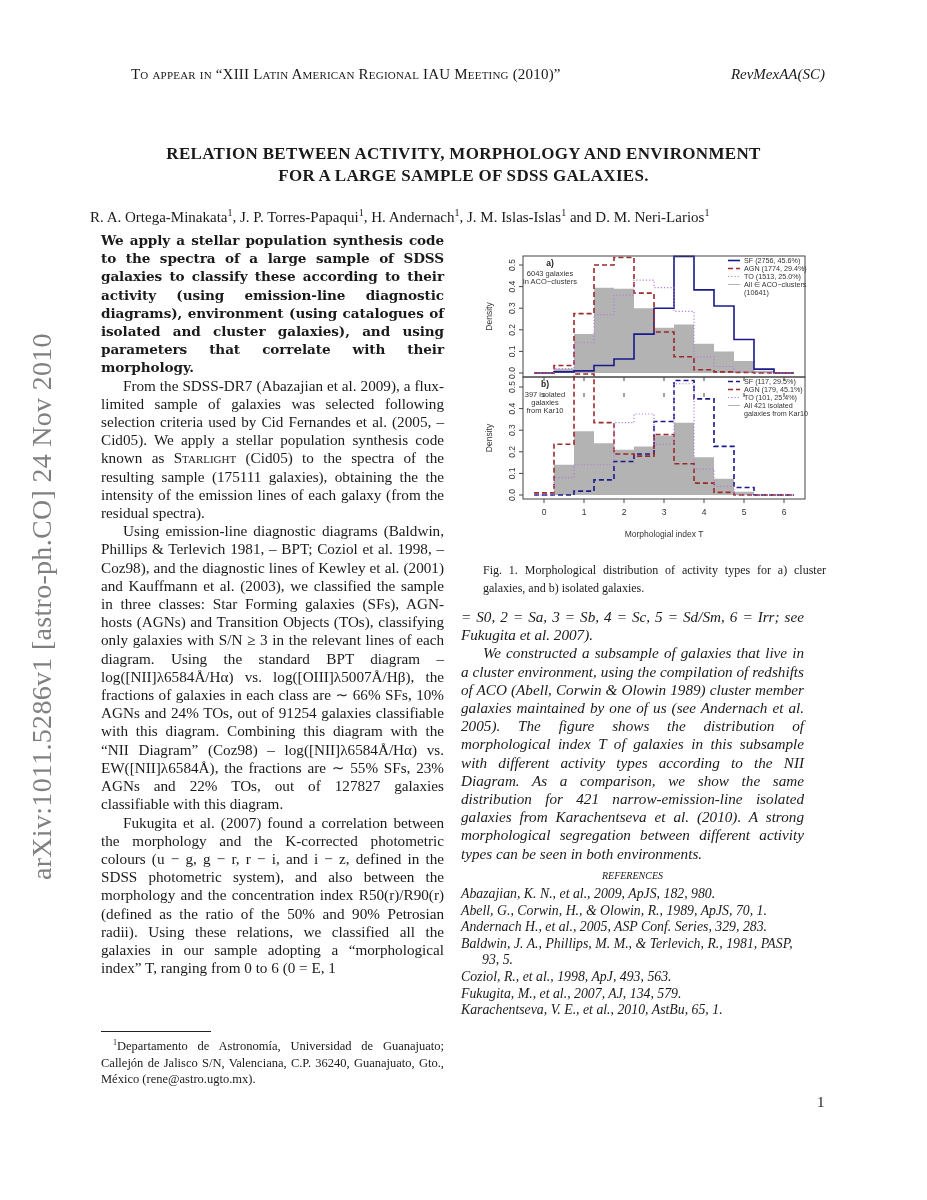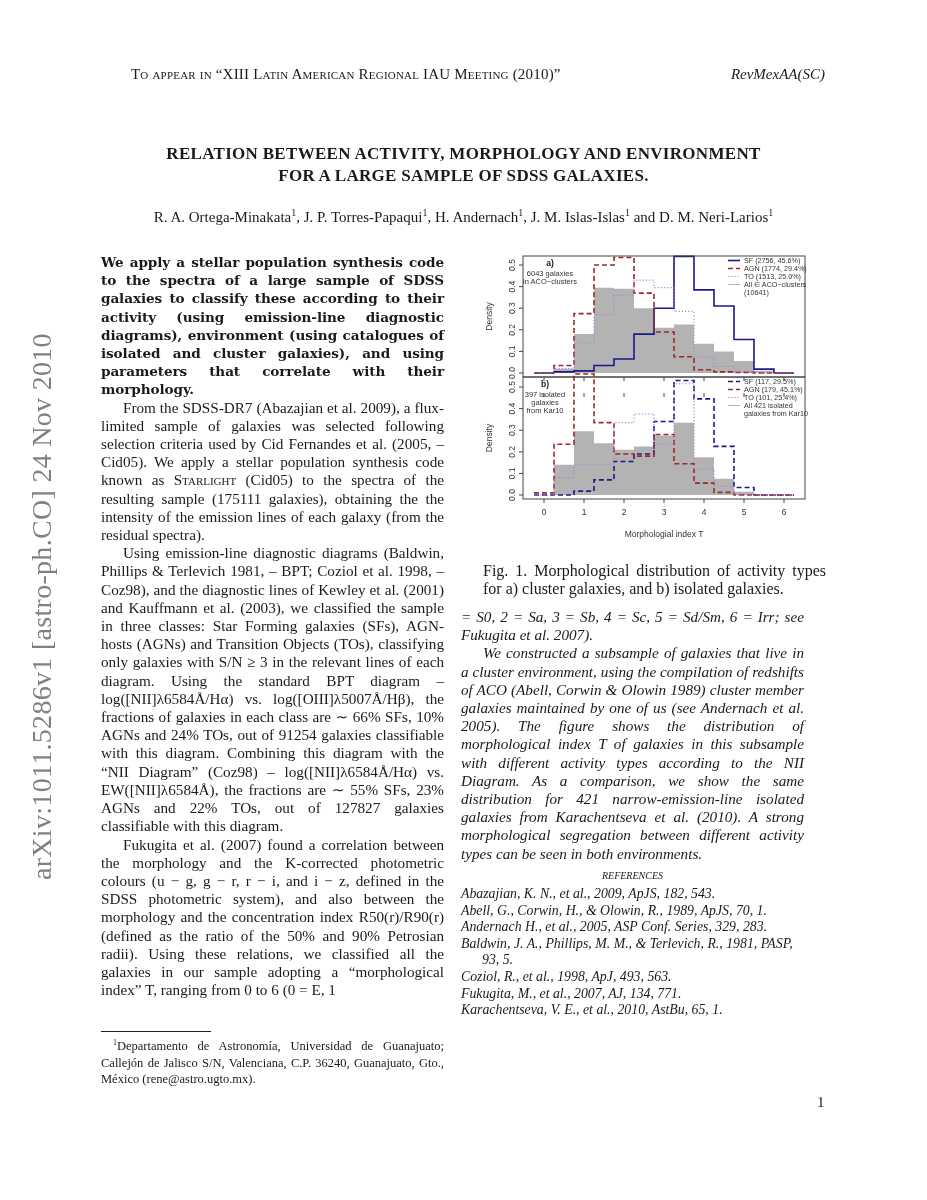--- a/index.html
+++ b/index.html
@@ -4,39 +4,39 @@
 <style>
   html, body { margin: 0; padding: 0; background: #ffffff; }
   body { width: 927px; height: 1200px; position: relative; overflow: hidden;
          font-family: "DejaVu Serif", "Liberation Serif", serif; color: #1a1a1a; }
   .running-head { position: absolute; left: 101px; top: 66px; width: 724px; height: 20px;
                   font-family: "Liberation Serif", serif; font-size: 15px; }
   .running-head .left { position: absolute; left: 0; top: 0; font-variant: small-caps; letter-spacing: 0.2px; margin-left: 30px; }
   .running-head .right { position: absolute; right: 0; top: 0; font-style: italic; }
   .title { position: absolute; left: 90px; top: 143px; width: 747px; text-align: center;
            font-family: "Liberation Serif", serif; font-weight: bold; font-size: 17px; line-height: 22px; letter-spacing: 0.3px; }
-  .authors { position: absolute; left: 90px; top: 207px; width: 747px; text-align: center;
+  .authors { position: absolute; left: 90px; top: 207px; width: 747px; 
              font-family: "Liberation Serif", serif; font-size: 15px; }
   .authors sup { font-size: 10px; }
   .arxiv { position: absolute; left: 26px; top: 880px; transform-origin: 0 0; transform: rotate(-90deg);
            font-family: "Liberation Serif", serif; font-size: 28px; color: #808080; white-space: nowrap; letter-spacing: 0.3px; }
   .col { position: absolute; font-family: "Liberation Serif", serif; font-size: 15.2px; line-height: 18.2px; text-align: justify; }
-  .col-left { left: 101px; top: 253px; width: 343px; }
+  .col-left { left: 101px; top: 231px; width: 343px; }
   .col-right { left: 461px; width: 343px; font-style: italic; }
   .abstract { font-weight: bold; font-family: "DejaVu Serif", serif; font-size: 13.6px; line-height: 18.2px; letter-spacing: -0.1px; }
   p { margin: 0; }
   .indent { text-indent: 22px; }
   .sc { font-variant: small-caps; }
   .footnote-rule { position: absolute; left: 101px; top: 1031px; width: 110px; height: 1px; background: #222; }
   .footnote { position: absolute; left: 101px; top: 1035px; width: 343px; font-family: "Liberation Serif", serif;
               font-size: 12.5px; line-height: 16.5px; text-align: justify; text-indent: 12px; }
   .footnote sup { font-size: 8px; }
   .figure { position: absolute; left: 478px; top: 240px; width: 360px; height: 310px; }
   .caption { position: absolute; left: 483px; top: 562px; width: 343px; font-family: "Liberation Serif", serif;
-             font-size: 16px; line-height: 17.5px; text-align: justify; }
+             font-size: 12px; line-height: 17.5px; text-align: justify; }
   .col-right-body { top: 608px; }
   .refs-head { text-align: center; margin-top: 4px; font-size: 10px; }
   .refs { margin-top: 1px; font-size: 13.8px; line-height: 16.6px; text-align: left; }
   .refs div { padding-left: 21px; text-indent: -21px; }
   .pagenum { position: absolute; left: 817px; top: 1094px; font-family: "Liberation Serif", serif; font-size: 15px; }
   svg text { font-family: "Liberation Sans", "DejaVu Sans", sans-serif; }
 </style>
 </head>
 <body>
 
@@ -169,23 +169,23 @@
     </svg>
 </div>
 
 <div class="caption">Fig. 1.  Morphological distribution of activity types for a) cluster galaxies, and b) isolated galaxies.</div>
 
 <div class="col col-right col-right-body">
   <p>= S0, 2 = Sa, 3 = Sb, 4 = Sc, 5 = Sd/Sm, 6 = Irr; see Fukugita et al. 2007).</p>
   <p class="indent">We constructed a subsample of galaxies that live in a cluster environment, using the compilation of redshifts of ACO (Abell, Corwin &amp; Olowin 1989) cluster member galaxies maintained by one of us (see Andernach et al. 2005). The figure shows the distribution of morphological index T of galaxies in this subsample with different activity types according to the NII Diagram. As a comparison, we show the same distribution for 421 narrow-emission-line isolated galaxies from Karachentseva et al. (2010). A strong morphological segregation between different activity types can be seen in both environments.</p>
   <div class="refs-head">REFERENCES</div>
   <div class="refs">
-    <div>Abazajian, K. N., et al., 2009, ApJS, 182, 543.</div>
+    <div>Abazajian, K. N., et al., 2009, ApJS, 182, 980.</div>
     <div>Abell, G., Corwin, H., &amp; Olowin, R., 1989, ApJS, 70, 1.</div>
     <div>Andernach H., et al., 2005, ASP Conf. Series, 329, 283.</div>
     <div>Baldwin, J. A., Phillips, M. M., &amp; Terlevich, R., 1981, PASP, 93, 5.</div>
     <div>Coziol, R., et al., 1998, ApJ, 493, 563.</div>
-    <div>Fukugita, M., et al., 2007, AJ, 134, 771.</div>
+    <div>Fukugita, M., et al., 2007, AJ, 134, 579.</div>
     <div>Karachentseva, V. E., et al., 2010, AstBu, 65, 1.</div>
   </div>
 </div>
 
 <div class="pagenum">1</div>
 
 </body></html>

